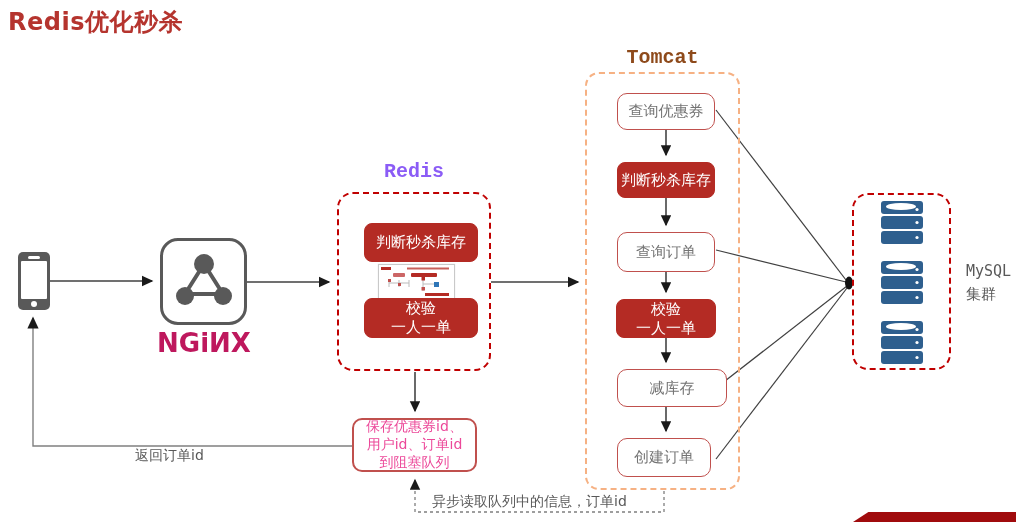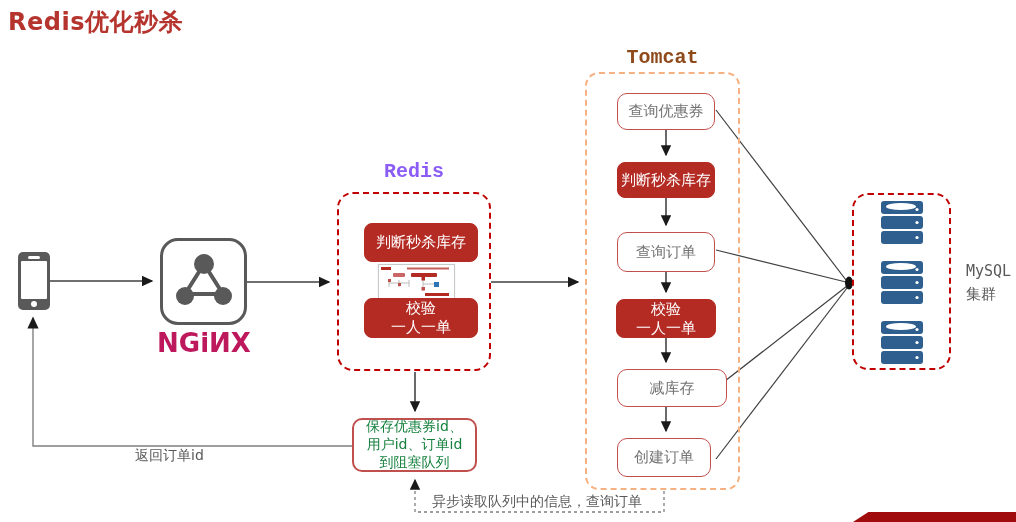--- a/index.html
+++ b/index.html
@@ -49,21 +49,21 @@
 
   .t-step1{left:617px;top:93px;width:98px;height:37px;}
   .t-step2{left:617px;top:162px;width:98px;height:36px;}
   .t-step3{left:617px;top:232px;width:98px;height:40px;}
   .t-step4{left:616px;top:299px;width:100px;height:39px;}
   .t-step5{left:617px;top:369px;width:110px;height:38px;}
   .t-step6{left:617px;top:438px;width:94px;height:39px;}
 
   .queue-box{left:352px;top:418px;width:125px;height:54px;border:2px solid #c0504d;border-radius:10px;
     background:#fff;display:flex;align-items:center;justify-content:center;text-align:center;
-    font-size:14px;line-height:1.28;color:#15803d;white-space:pre-line;box-sizing:border-box;}
+    font-size:14px;line-height:1.28;color:#ec4899;white-space:pre-line;box-sizing:border-box;}
 
   .edge-label{font-size:14px;color:#595959;}
   .return-label{left:135px;top:447px;}
   .async-label{left:432px;top:493px;}
 
   
   .db{width:42px;height:44px;}
   .db1{left:881px;top:201px;} .db2{left:881px;top:261px;} .db3{left:881px;top:321px;}
 
   
@@ -197,17 +197,17 @@
     </svg>
   </div>
   <div class="abs mysql-label">MySQL
 集群</div>
 
   <div class="abs queue-box">保存优惠券id、
 用户id、订单id
 到阻塞队列</div>
 
   <div class="abs edge-label return-label">返回订单id</div>
-  <div class="abs edge-label async-label">异步读取队列中的信息，查询订单</div>
+  <div class="abs edge-label async-label">异步读取队列中的信息，订单id</div>
 
   <div class="abs ribbon"></div>
 
 </div>
 
 </body></html>

